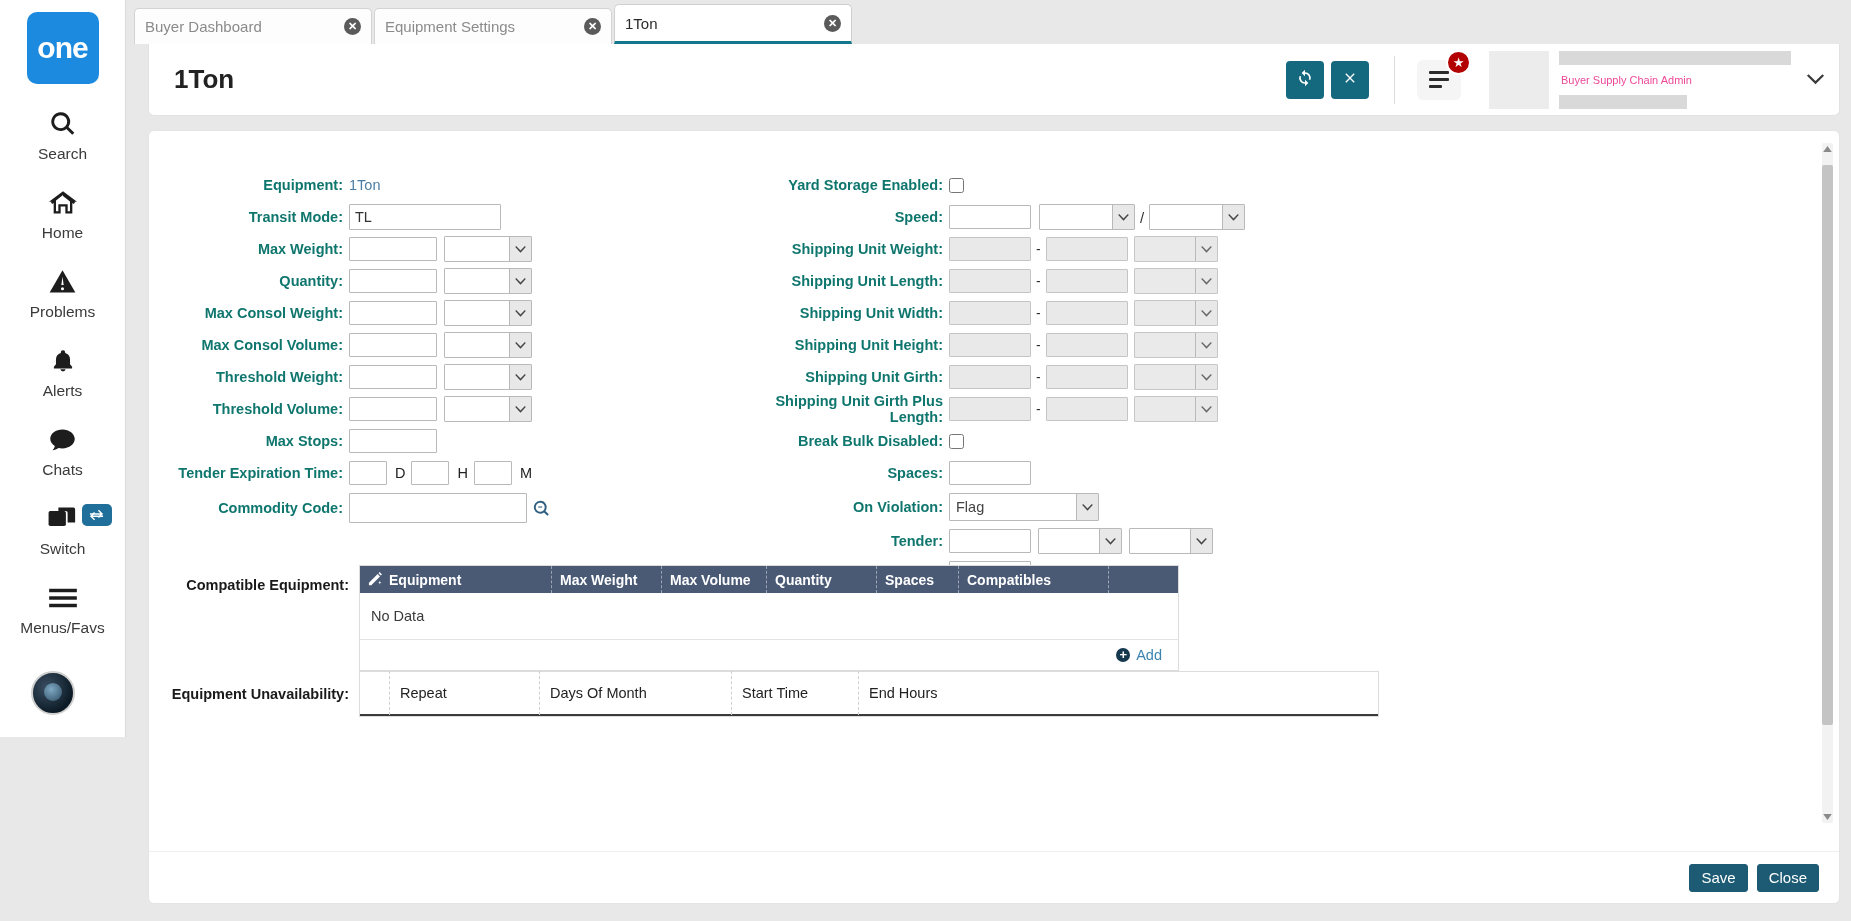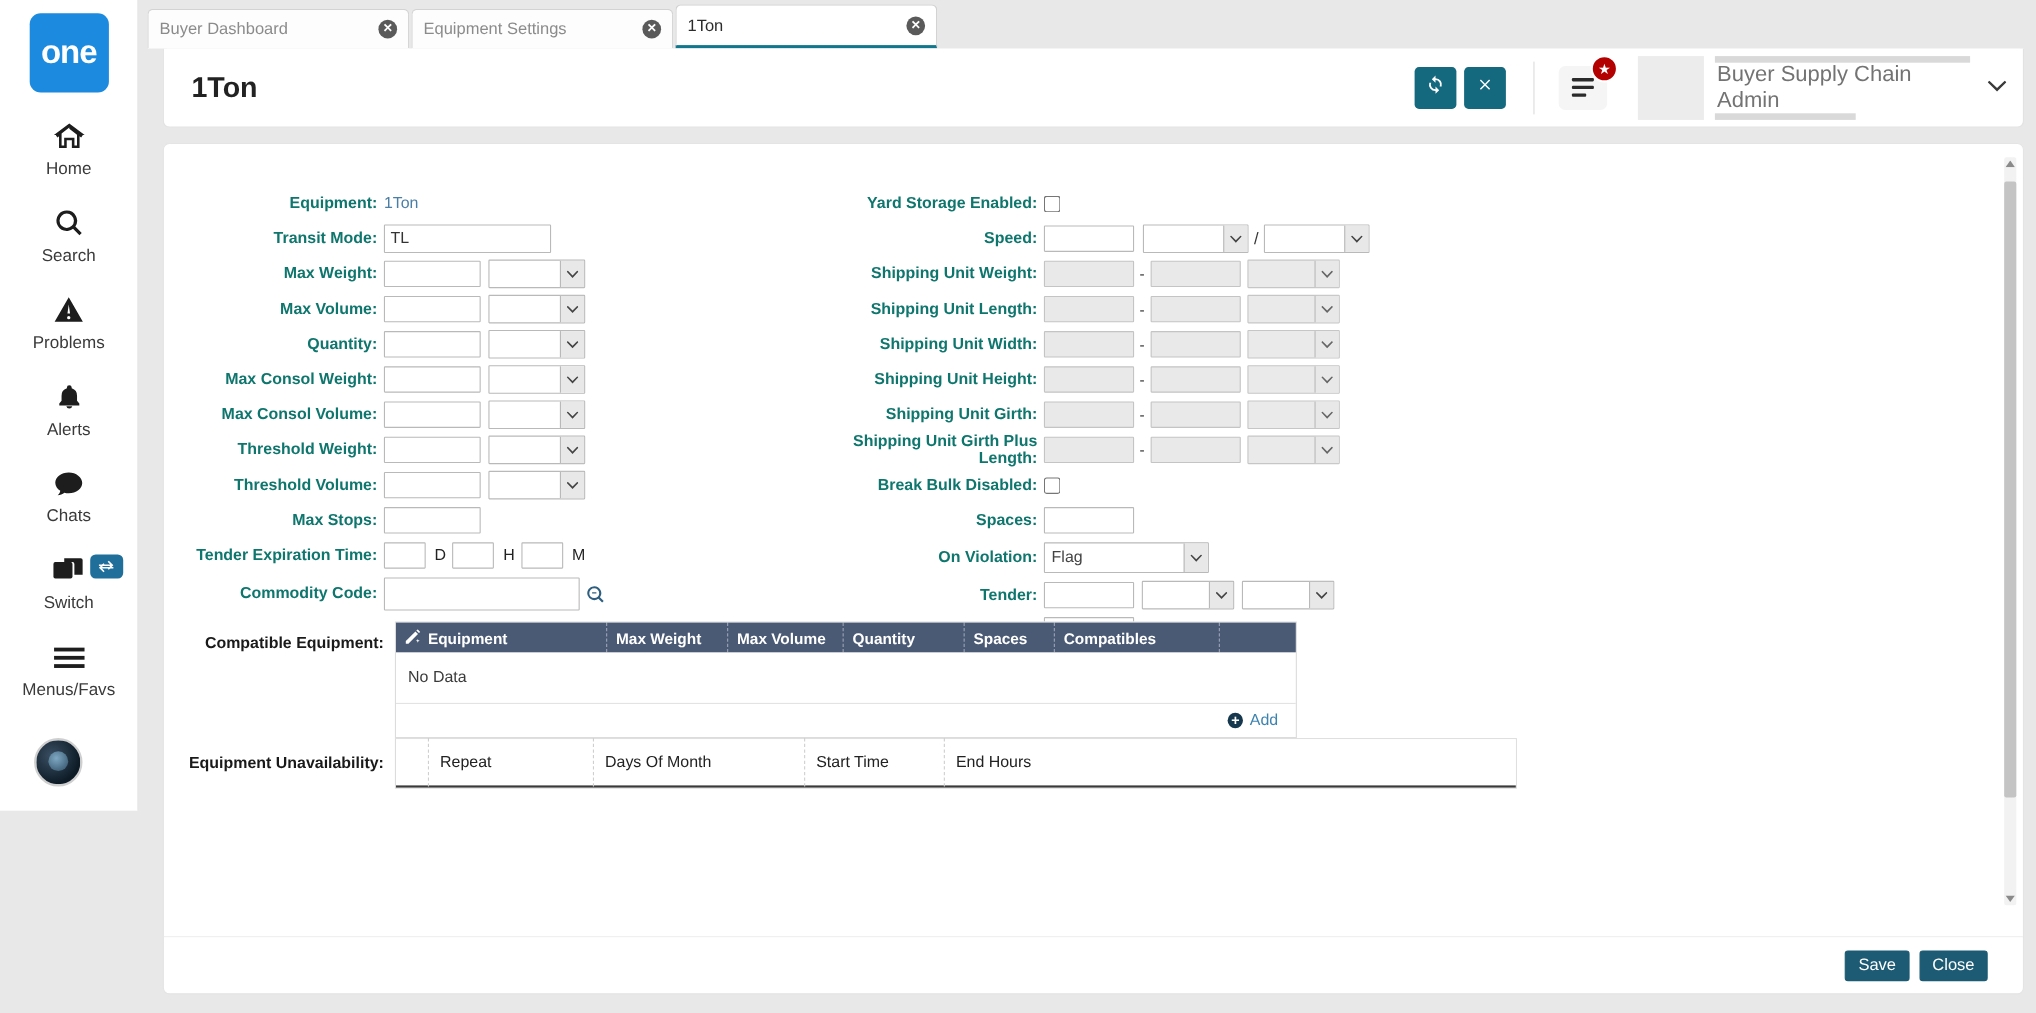--- a/index.html
+++ b/index.html
@@ -111,21 +111,21 @@
     display: flex; align-items: center; justify-content: center;
     color: #ffffff; font-size: 13px;
   }
   #user-tile { width: 60px; height: 58px; background: #ececec; margin-left: 28px; }
   #user-block {
     width: 232px; height: 58px; margin-left: 10px;
     display: flex; flex-direction: column; justify-content: space-between;
   }
   .user-bar { height: 14px; background: #d9d9d9; }
   .user-bar.short { width: 128px; }
-  #user-name { font-size: 20px; color: #737373; padding-left: 2px; }
+  #user-name { font-size: 11px; color: #ec4899; padding-left: 2px; }
   #user-caret {
     width: 48px; height: 100%; display: flex; align-items: center; justify-content: center;
     cursor: pointer;
   }
 
   
   #body-card {
     position: absolute; left: 148px; top: 130px; width: 1692px; height: 774px;
     background: #ffffff; border-radius: 6px; border: 1px solid #e4e4e4;
   }
@@ -242,55 +242,55 @@
     font-size: 14.5px; color: #222; padding: 0 10px; height: 44px;
     display: flex; align-items: center;
     border-right: 1px dashed #cfcfcf; white-space: nowrap;
   }
   #unavail-head .th:last-child { border-right: none; }
 
   
   #footer-bar {
     position: absolute; left: 0; right: 0; bottom: 0; height: 52px;
     display: flex; align-items: center; justify-content: flex-end;
-    padding-right: 32px; border-top: 1px solid #efefef;
+    padding-right: 20px; border-top: 1px solid #efefef;
   }
   .ftr-btn {
     height: 28px; min-width: 50px; padding: 0 11px; margin-left: 9px;
     background: #1d5b74; color: #ffffff; border: 1px solid #1d5b74;
     border-radius: 3px; font-size: 15px; cursor: pointer;
     font-family: "Liberation Sans", sans-serif;
   }
   .edit-col-icon { display: inline-flex; align-items: center; margin-right: 6px; }
 </style>
 </head>
 <body>
 
 <div id="left-rail">
   <div id="brand-logo">
     <span>one</span>
   </div>
 
   <div class="rail-item">
     <span class="rail-icon">
+      <svg width="28" height="28" viewBox="0 0 24 24">
+          <path d="M10 2a8 8 0 1 0 4.9 14.3l5 5 1.8-1.8-5-5A8 8 0 0 0 10 2zm0 2.4a5.6 5.6 0 1 1 0 11.2 5.6 5.6 0 0 1 0-11.2z"></path>
+        </svg>
+    </span>
+    <span class="rail-label">Search</span>
+  </div>
+
+  <div class="rail-item">
+    <span class="rail-icon">
       <svg width="30" height="28" viewBox="0 0 24 24">
           <path d="M12 3 1.5 11.2l1.3 1.6L4 11.9V21h6v-6h4v6h6v-9.1l1.2.9 1.3-1.6L12 3zm0 3.1 6 4.7V19h-2v-6H8v6H6v-9.2l6-4.7z"></path>
           <path d="M12 2 0 11h3l9-6.9L21 11h3L12 2z"></path>
         </svg>
     </span>
     <span class="rail-label">Home</span>
-  </div>
-
-  <div class="rail-item">
-    <span class="rail-icon">
-      <svg width="28" height="28" viewBox="0 0 24 24">
-          <path d="M10 2a8 8 0 1 0 4.9 14.3l5 5 1.8-1.8-5-5A8 8 0 0 0 10 2zm0 2.4a5.6 5.6 0 1 1 0 11.2 5.6 5.6 0 0 1 0-11.2z"></path>
-        </svg>
-    </span>
-    <span class="rail-label">Search</span>
   </div>
 
   <div class="rail-item">
     <span class="rail-icon">
       <svg width="29" height="28" viewBox="0 0 24 24">
           <path d="M12 2 1 21h22L12 2zm0 5.5 1 7h-2l1-7zm0 9a1.3 1.3 0 1 1 0 2.6 1.3 1.3 0 0 1 0-2.6z"></path>
         </svg>
     </span>
     <span class="rail-label">Problems</span>
   </div>
@@ -436,35 +436,20 @@
               <span></span>
               <span class="caret">
                   <svg width="11" height="7" viewBox="0 0 12 8">
                     <path d="M1 0 6 5 11 0l1 1.2L6 7.6 0 1.2z" fill="#444"></path>
                   </svg>
                 </span>
             </div>
           </div>
         </div>
 
-        <div class="row">
-          <div class="lbl">Max Volume:</div>
-          <div class="ctl">
-            <input class="txt w88" value="" style="">
-            <span style="width:7px"></span>
-            <div class="sel boxed s88">
-              <span></span>
-              <span class="caret">
-                  <svg width="11" height="7" viewBox="0 0 12 8">
-                    <path d="M1 0 6 5 11 0l1 1.2L6 7.6 0 1.2z" fill="#444"></path>
-                  </svg>
-                </span>
-            </div>
-          </div>
-        </div>
 
         <div class="row">
           <div class="lbl">Quantity:</div>
           <div class="ctl">
             <input class="txt w88" value="" style="">
             <span style="width:7px"></span>
             <div class="sel boxed s88">
               <span></span>
               <span class="caret">
                   <svg width="11" height="7" viewBox="0 0 12 8">

